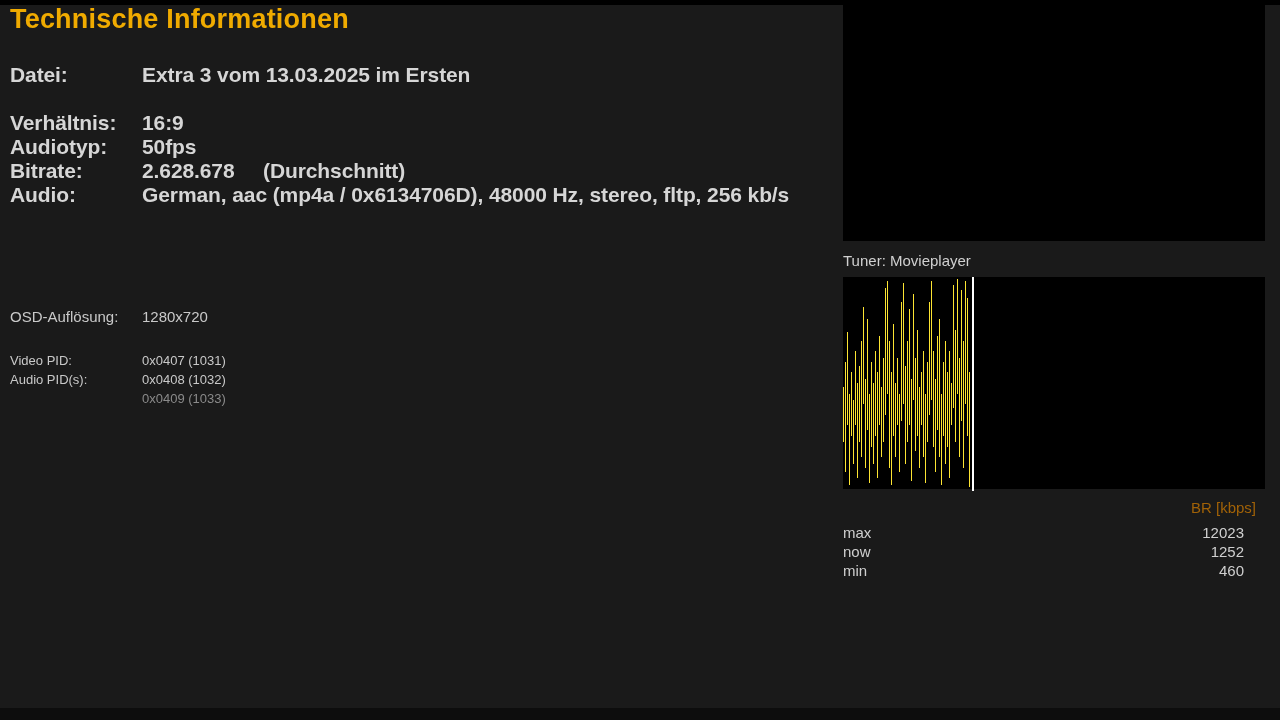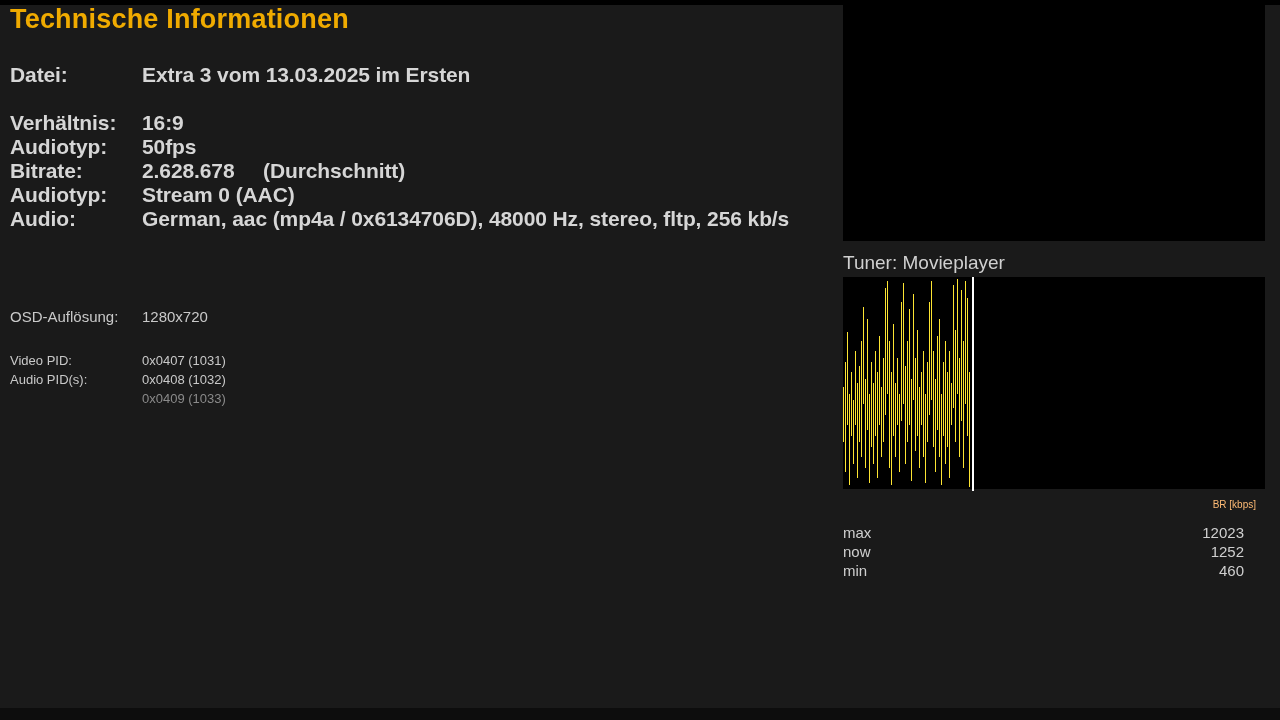--- a/index.html
+++ b/index.html
@@ -35,48 +35,47 @@
   .osd .olbl{display:inline-block;width:132px}
 
   
   .pids{position:absolute;left:10px;top:351px;font-size:13px;color:#c9c9c9}
   .prow{height:19px;line-height:19px;white-space:nowrap}
   .plbl{display:inline-block;width:132px}
   .dim{color:#8a8a8a}
 
   
   .preview{position:absolute;left:843px;top:5px;width:422px;height:236px;background:#000}
-  .tuner{position:absolute;left:843px;top:252px;font-size:19px;color:#d0d0d0}
+  .tuner{position:absolute;left:843px;top:252px;font-size:15px;color:#d0d0d0}
   .graph{position:absolute;left:843px;top:277px;width:422px;height:212px;background:#000}
   .bar{position:absolute;width:1.4px;background:#fce432}
   .cursor{position:absolute;left:129px;top:0;width:2px;height:214px;background:#fff}
 
   .br-label{
     position:absolute;left:843px;top:499px;width:413px;text-align:right;
-    font-size:10px;color:#fdba74;
+    font-size:15px;color:#a16207;
   }
   .stats{position:absolute;left:843px;top:523px;width:401px;font-size:15px;color:#cfcfcf}
   .srow{position:relative;height:19px;line-height:19px}
   .sval{position:absolute;right:0;top:0;text-align:left}
 </style>
 </head>
 <body>
 
 <div class="strip top"></div>
 <div class="strip bottom"></div>
 
 <h1 class="title">Technische Informationen</h1>
 
 <div class="info" id="info-rows">
     <div class="irow"><span class="ilbl">Datei:</span><span class="ival">Extra 3 vom 13.03.2025 im Ersten</span></div>
     <div class="irow"><span class="ilbl"></span><span class="ival"></span></div>
     <div class="irow"><span class="ilbl">Verhältnis:</span><span class="ival">16:9</span></div>
     <div class="irow"><span class="ilbl">Audiotyp:</span><span class="ival">50fps</span></div>
     <div class="irow"><span class="ilbl">Bitrate:</span><span class="ival">2.628.678</span><span class="inote">(Durchschnitt)</span></div>
-    <div class="irow"><span class="ilbl">Audiotyp:</span><span class="ival">Stream 0 (AAC)</span></div>
     <div class="irow"><span class="ilbl">Audio:</span><span class="ival">German, aac (mp4a / 0x6134706D), 48000 Hz, stereo, fltp, 256 kb/s</span></div>
   </div>
 
 <div class="osd">
   <span class="olbl">OSD-Auflösung:</span><span class="oval">1280x720</span>
 </div>
 
 <div class="pids" id="pid-rows">
     <div class="prow"><span class="plbl">Video PID:</span><span class="pval">0x0407 (1031)</span></div>
     <div class="prow"><span class="plbl">Audio PID(s):</span><span class="pval">0x0408 (1032)</span></div>

